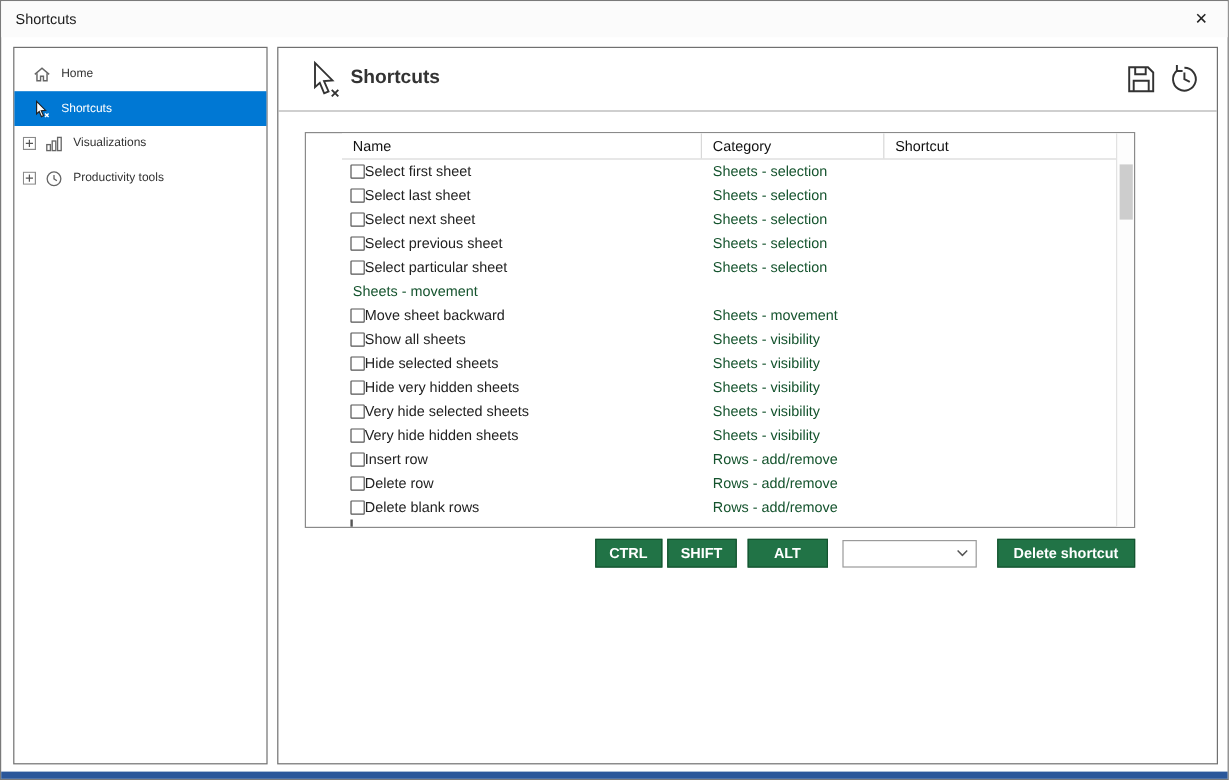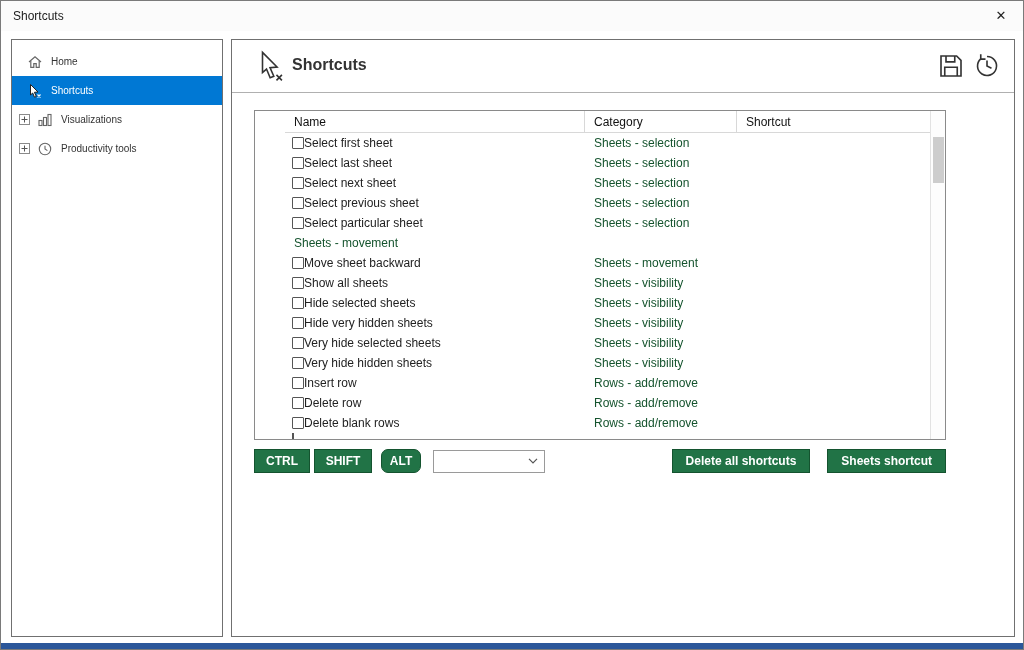--- a/index.html
+++ b/index.html
@@ -45,21 +45,21 @@
   .grid-row { display:grid; grid-template-columns:300px 152px 1fr; height:20px; align-items:center; cursor:default; }
   .cell-name { display:flex; align-items:center; padding-left:7px; font-size:12px; color:#222; white-space:nowrap; overflow:hidden; }
   .checkbox { width:12px; height:12px; flex:0 0 12px; border:1px solid #555; background:#fff; border-radius:1px; cursor:pointer; }
   .cell-cat, .cell-short { font-size:12px; color:#14532d; padding-left:9px; white-space:nowrap; }
   .partial-row { height:8px; overflow:hidden; }
   .partial-row .checkbox { margin-left:7px; margin-top:4px; }
 
   
   .controls { position:absolute; left:22px; top:408px; width:692px; height:26px; display:flex; align-items:center;justify-content:flex-end; }
   .green-btn { height:24px; background:#217346; border:1px solid #14532f; color:#fff; font-weight:bold; font-size:12px; font-family:inherit; display:flex; align-items:center; justify-content:center; cursor:pointer; }
-  .key-ctrl { width:56px; } .key-shift { width:58px; margin-left:4px; } .key-alt { width:40px; margin-left:9px;border-radius:7px; }
+  .key-ctrl { width:56px; } .key-shift { width:58px; margin-left:4px; } .key-alt { width:67px; margin-left:9px; }
   .key-select { width:112px; height:23px; margin-left:12px; border:1px solid #9a9a9a; background:#fff; position:relative; cursor:pointer; display:flex; align-items:center; }
   .key-select .value { flex:1; font-size:12px; color:#222; padding-left:6px; }
   .key-select .chev { width:10px; height:6px; margin-right:6px; }
   .del-all { margin-left:auto; padding:0 13px; }
   .del-one { margin-left:17px; padding:0 13px; }
 
   
   .bottom-accent { position:absolute; left:0; right:0; bottom:0; height:6px; background:#2b579a; }
 
   svg { display:block; }
@@ -312,19 +312,18 @@
     <button class="green-btn key-shift">SHIFT</button>
     <button class="green-btn key-alt">ALT</button>
     <div class="key-select">
       <span class="value"></span>
       <span class="chev">
         <svg viewBox="0 0 10 6" width="10" height="6">
           <path d="M1 0.8 L5 4.8 L9 0.8" fill="none" stroke="#555" stroke-width="1.2"></path>
         </svg>
       </span>
     </div>
-    <button class="green-btn del-all">Delete all shortcuts</button>
-    <button class="green-btn del-one">Sheets shortcut</button>
+    <button class="green-btn del-one">Delete shortcut</button>
   </div>
 
 </div>
 
 <div class="bottom-accent"></div>
 
 </body></html>

